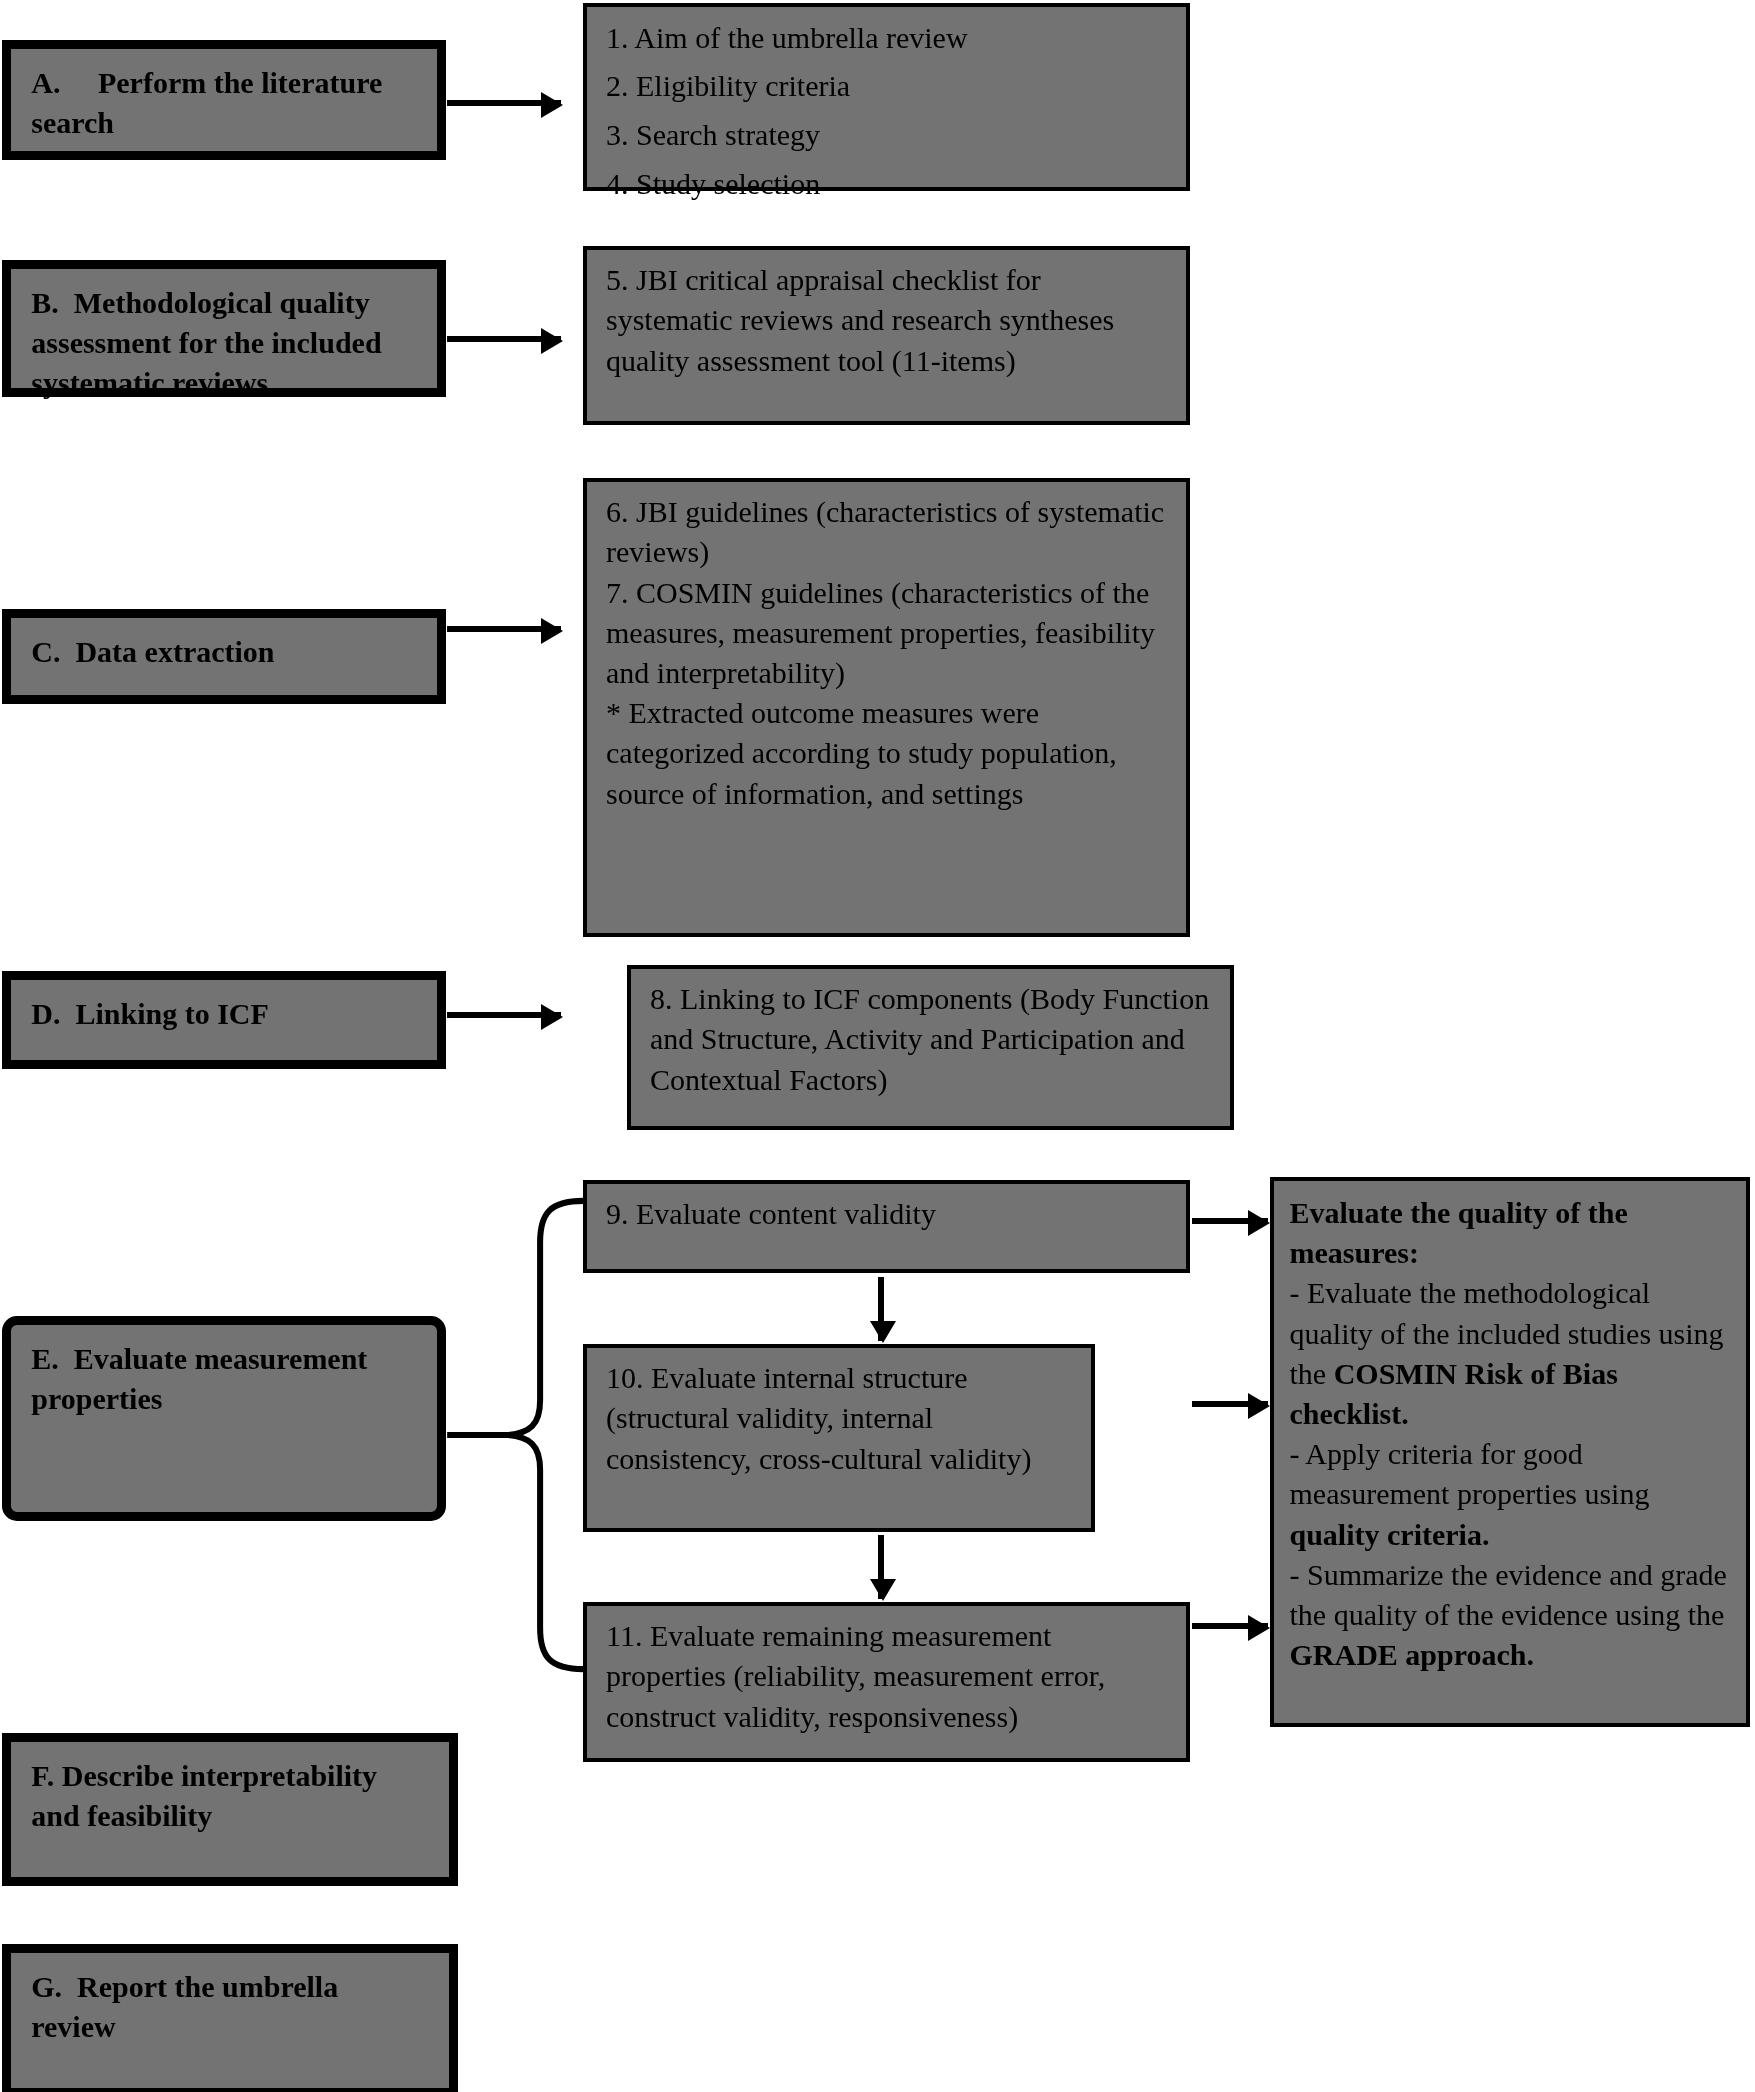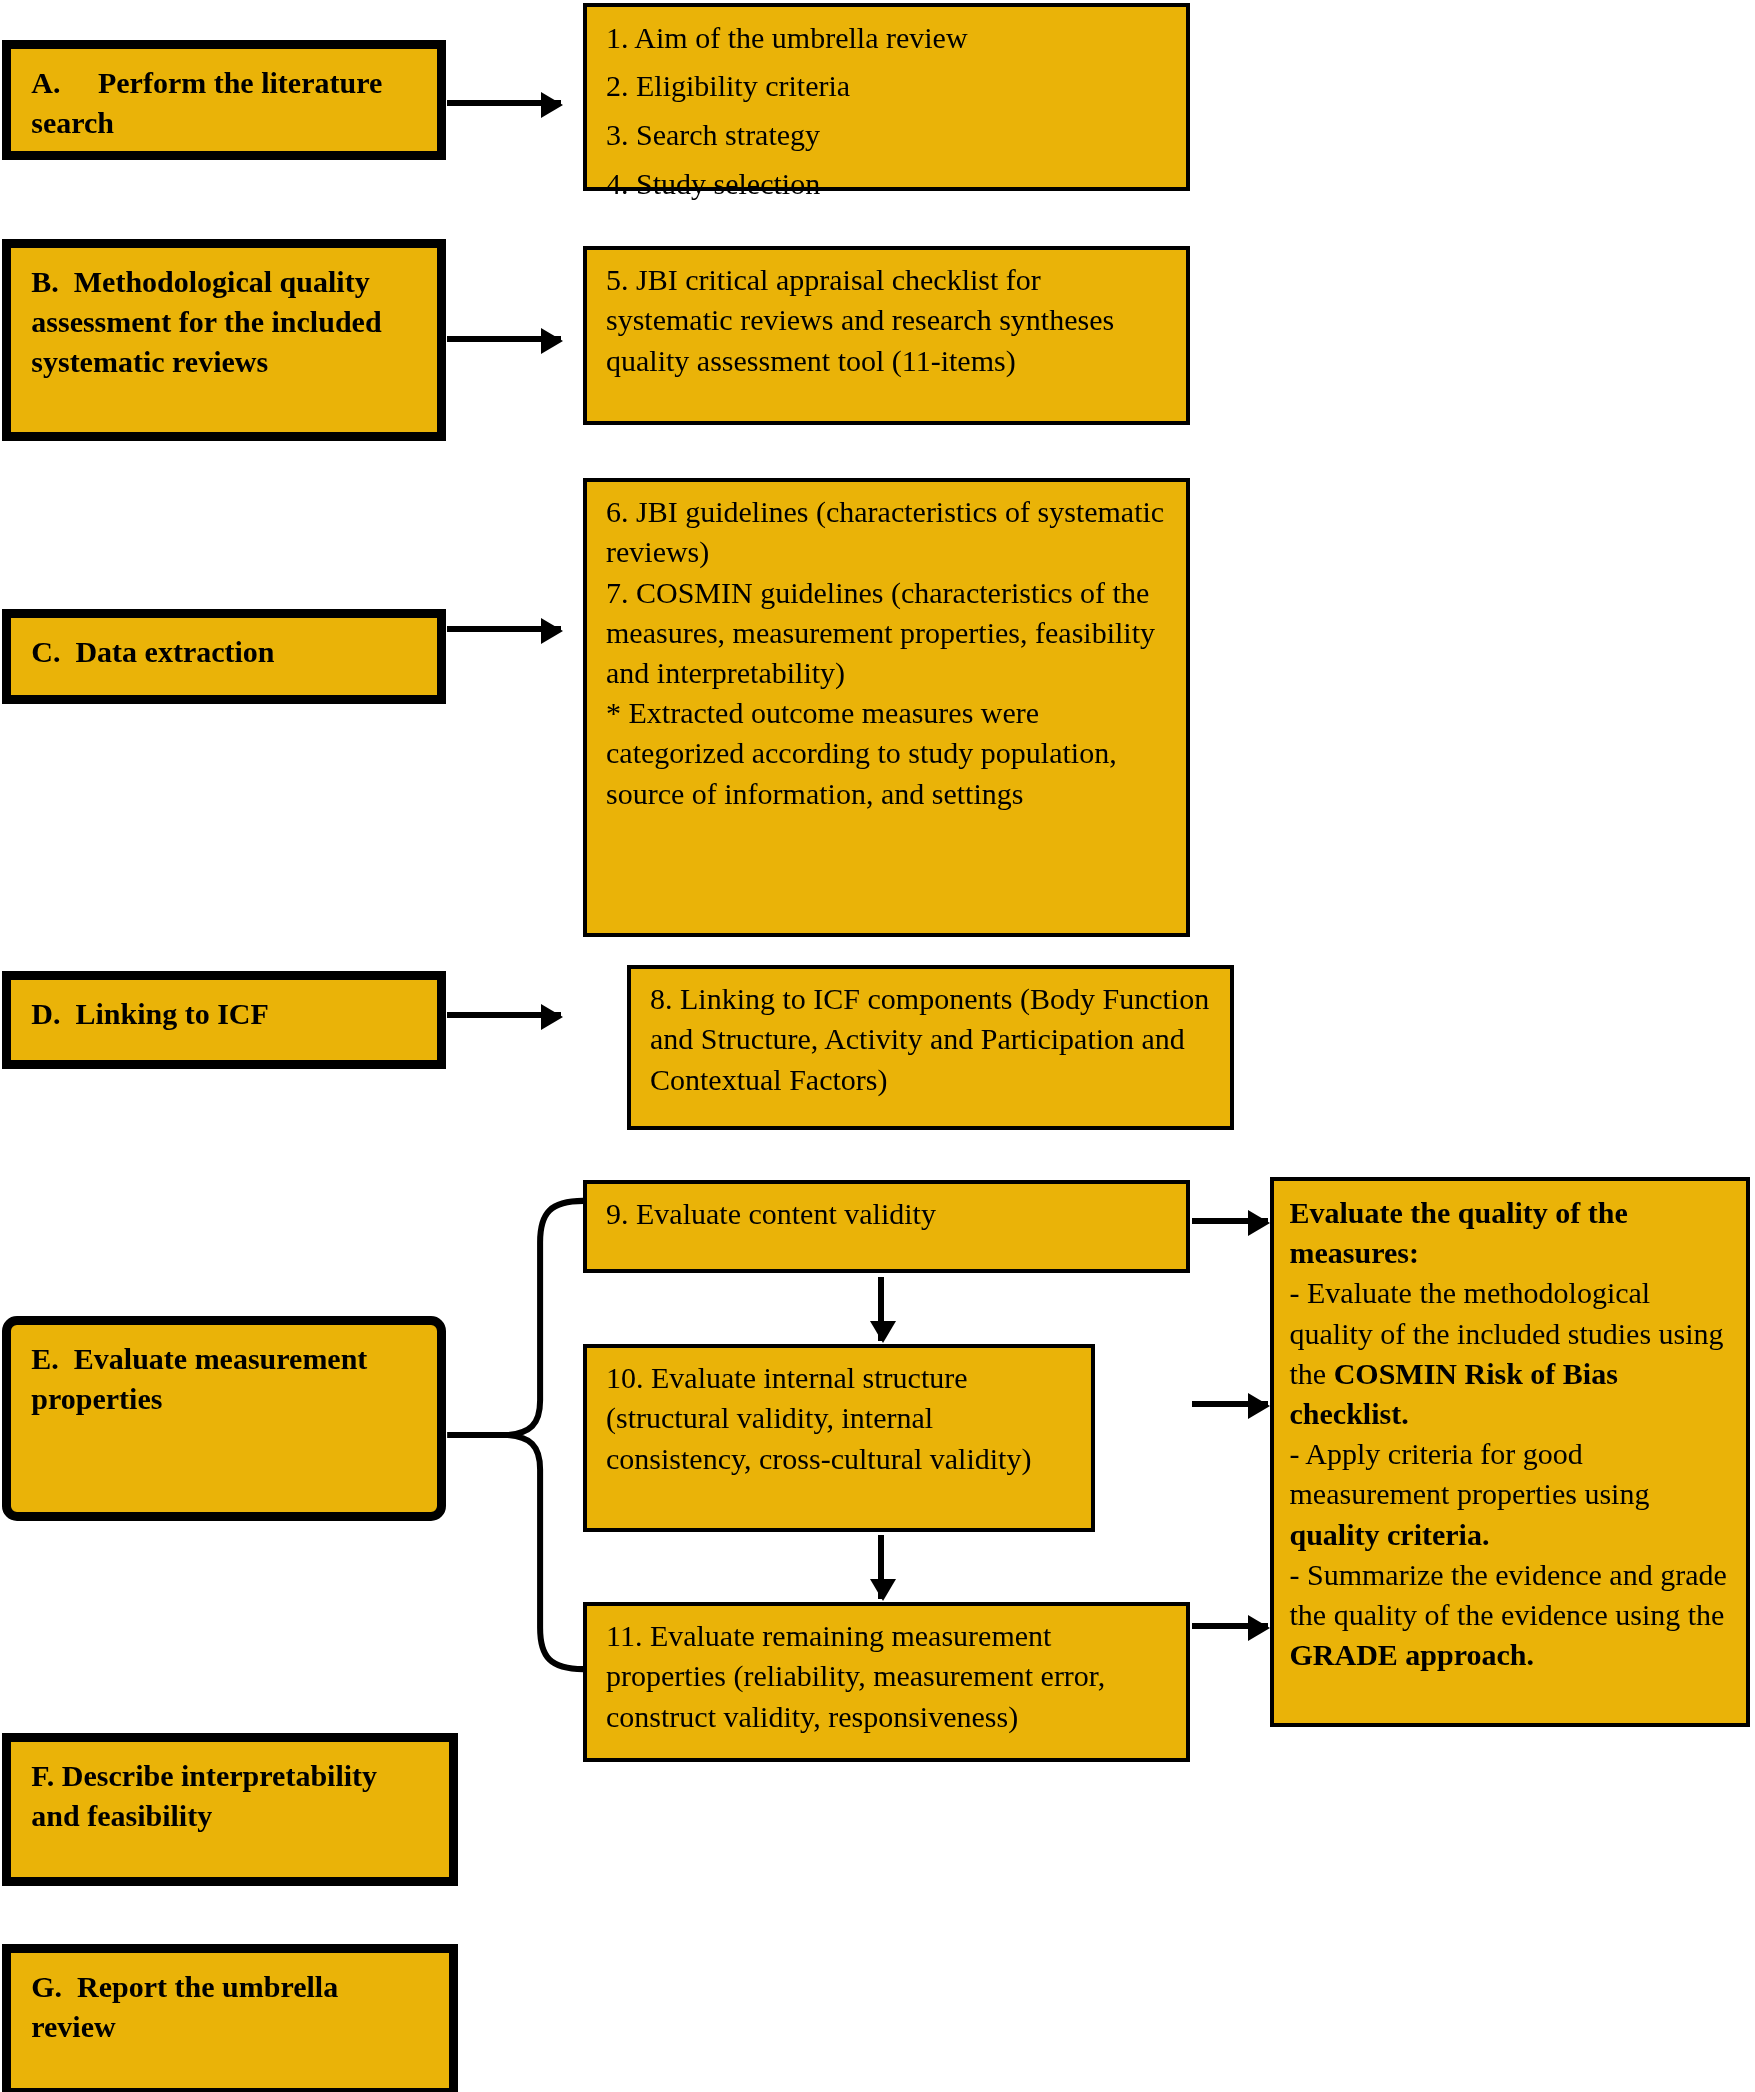--- a/index.html
+++ b/index.html
@@ -15,21 +15,21 @@
     background: #ffffff;
     font-family: "Liberation Serif", "DejaVu Serif", serif;
     color: #000000;
     overflow: hidden;
   }
 
   
   .box {
     position: absolute;
     box-sizing: border-box;
-    background: #eab308;
+    background: #737373;
     border: 2.6px solid #000000;
     line-height: 1.34;
   }
   
   .box.stage {
     border: 9.5px solid #000000;
     font-weight: bold;
     font-size: 30px;
     padding: 13.8px 19px 8.6px 20.6px;
   }
@@ -95,21 +95,21 @@
 
   <div class="arrow-h" style="left:447px; top:100px; width:114px;"></div>
 
   <div class="box detail" style="left:583px; top:3.4px; width:607px; height:188px;">
     <span class="line spaced">1. Aim of the umbrella review</span>
     <span class="line spaced">2. Eligibility criteria</span>
     <span class="line spaced">3. Search strategy</span>
     <span class="line">4. Study selection</span>
   </div>
 
-  <div class="box stage" style="left:1.7px; top:239px; width:444px; height:202px;">
+  <div class="box stage" style="left:1.7px; top:260px; width:444px; height:137px;">
     <span class="line">B.  Methodological quality</span>
     <span class="line">assessment for the included</span>
     <span class="line">systematic reviews</span>
   </div>
 
   <div class="arrow-h" style="left:447px; top:336px; width:114px;"></div>
 
   <div class="box detail" style="left:583px; top:246px; width:607px; height:179px;">
     <span class="line">5. JBI critical appraisal checklist for systematic reviews and research syntheses quality assessment tool (11-items)</span>
   </div>

